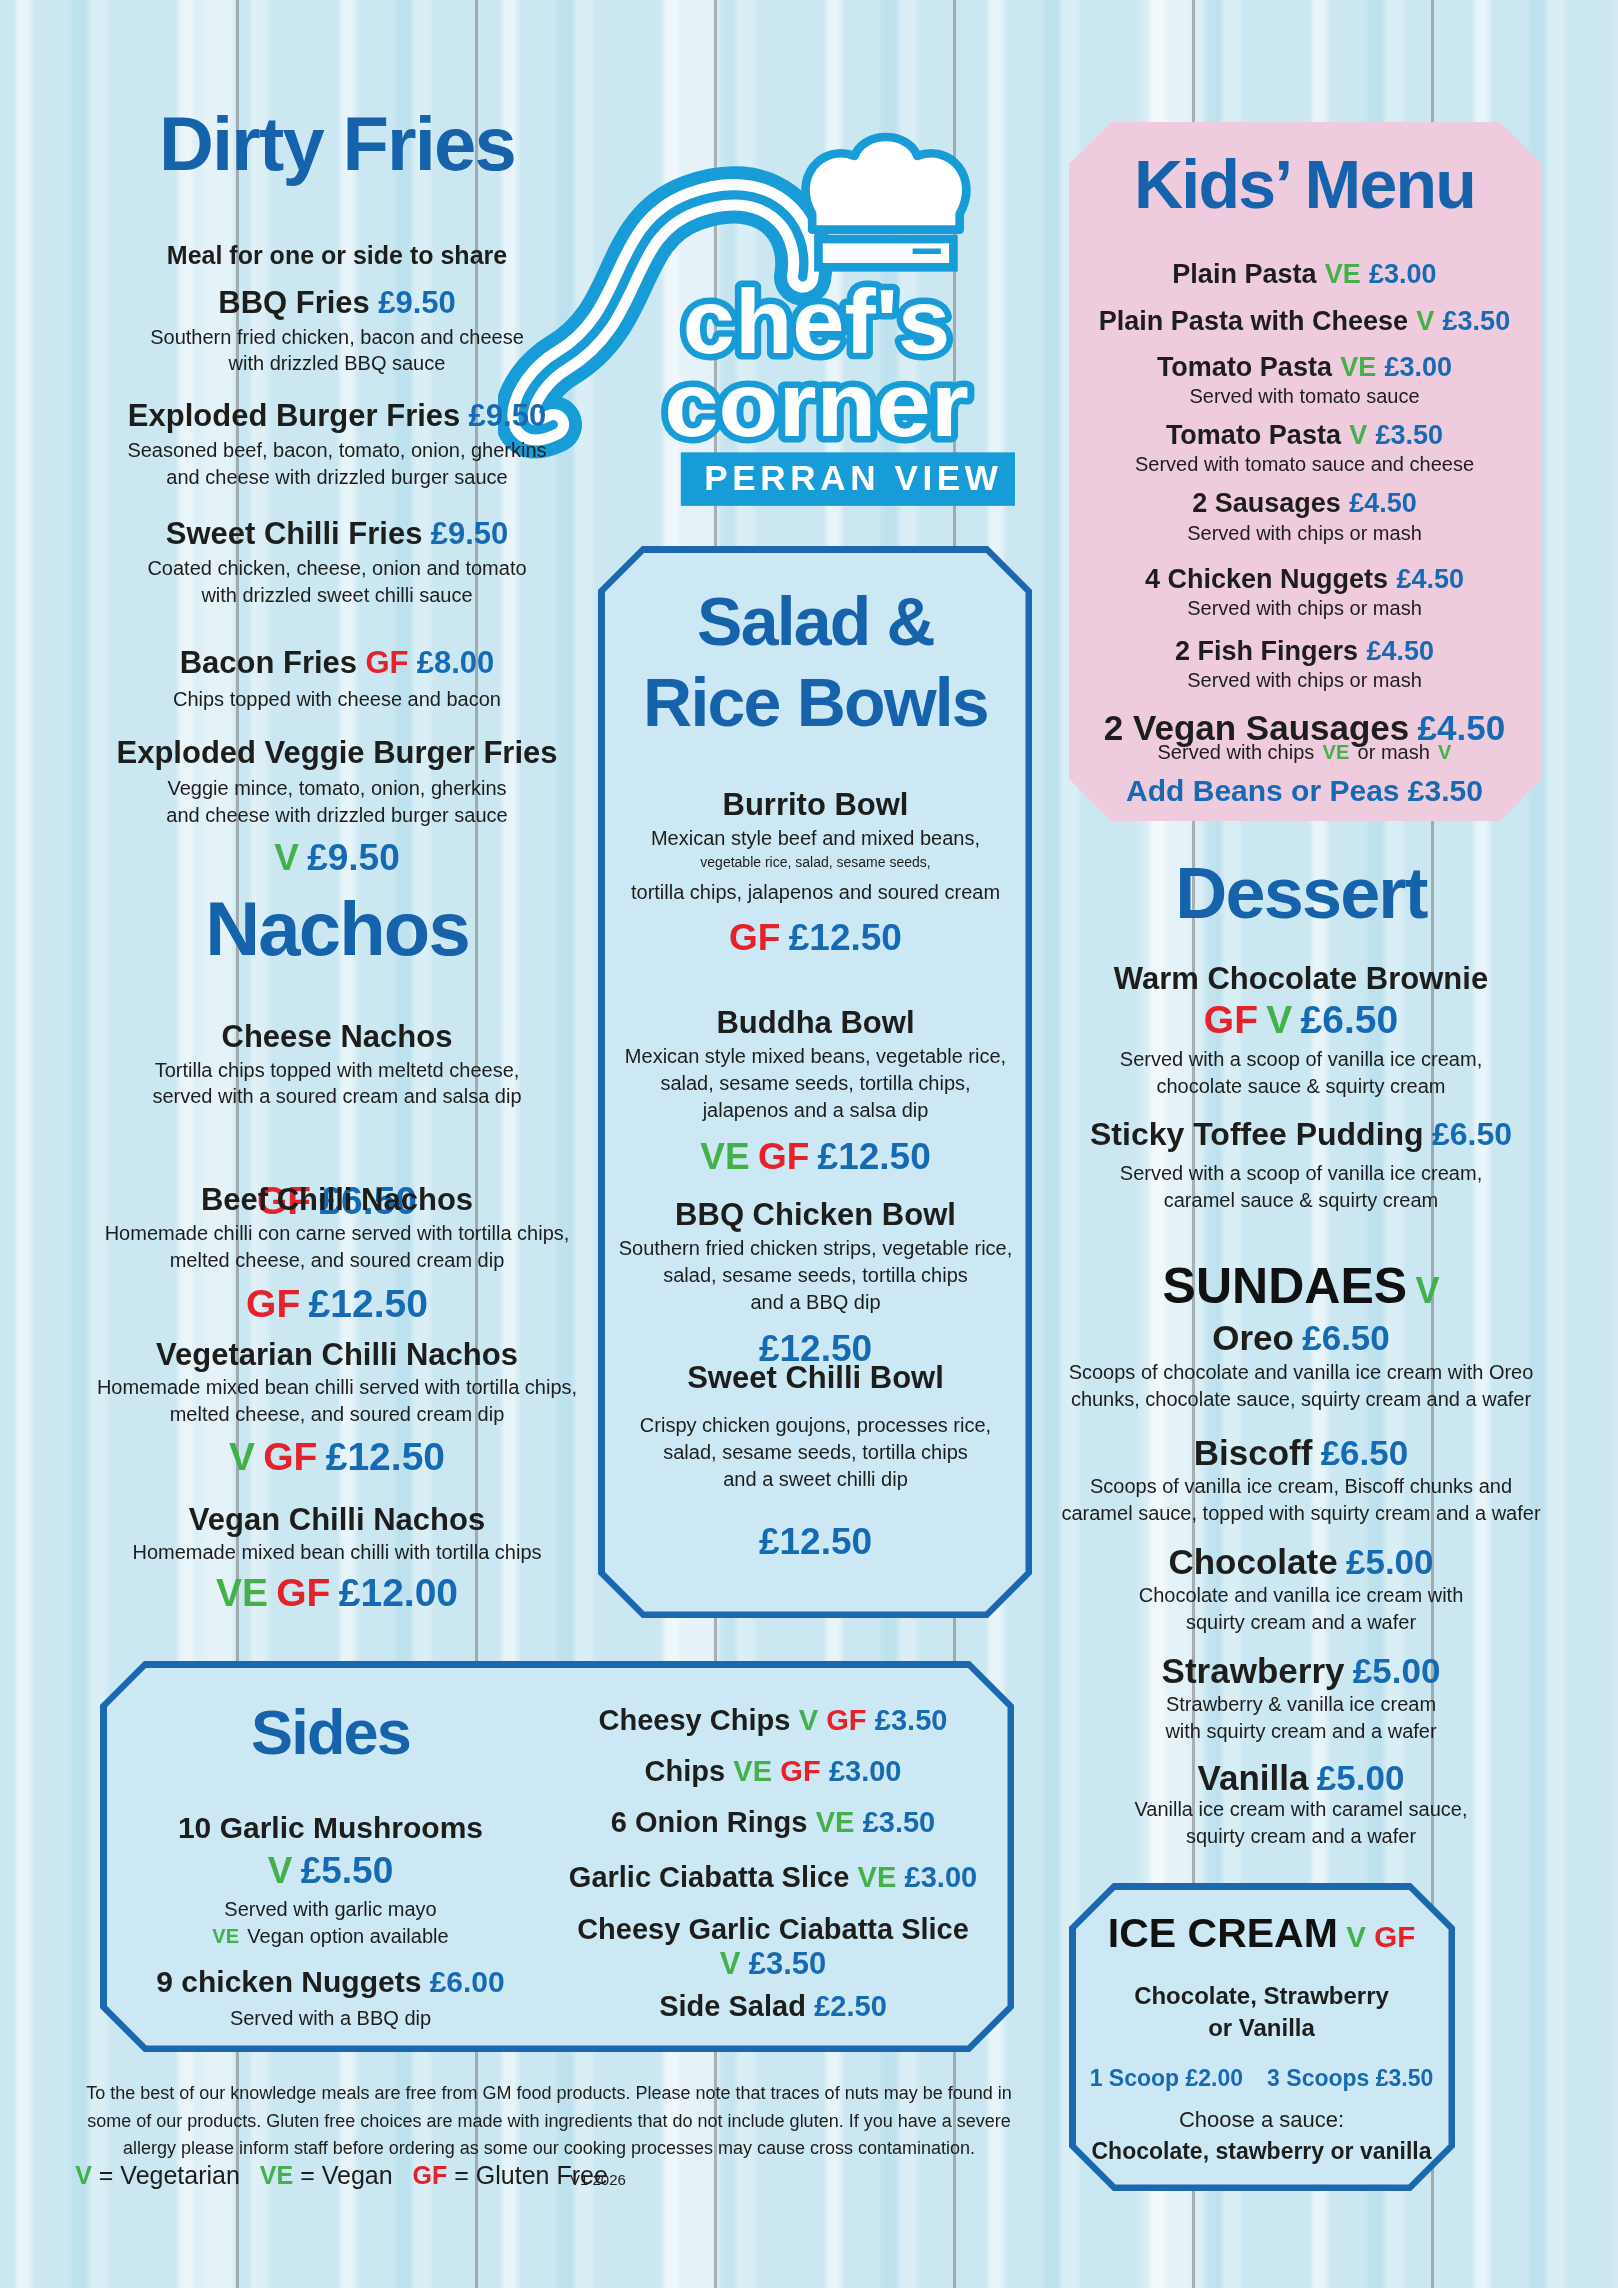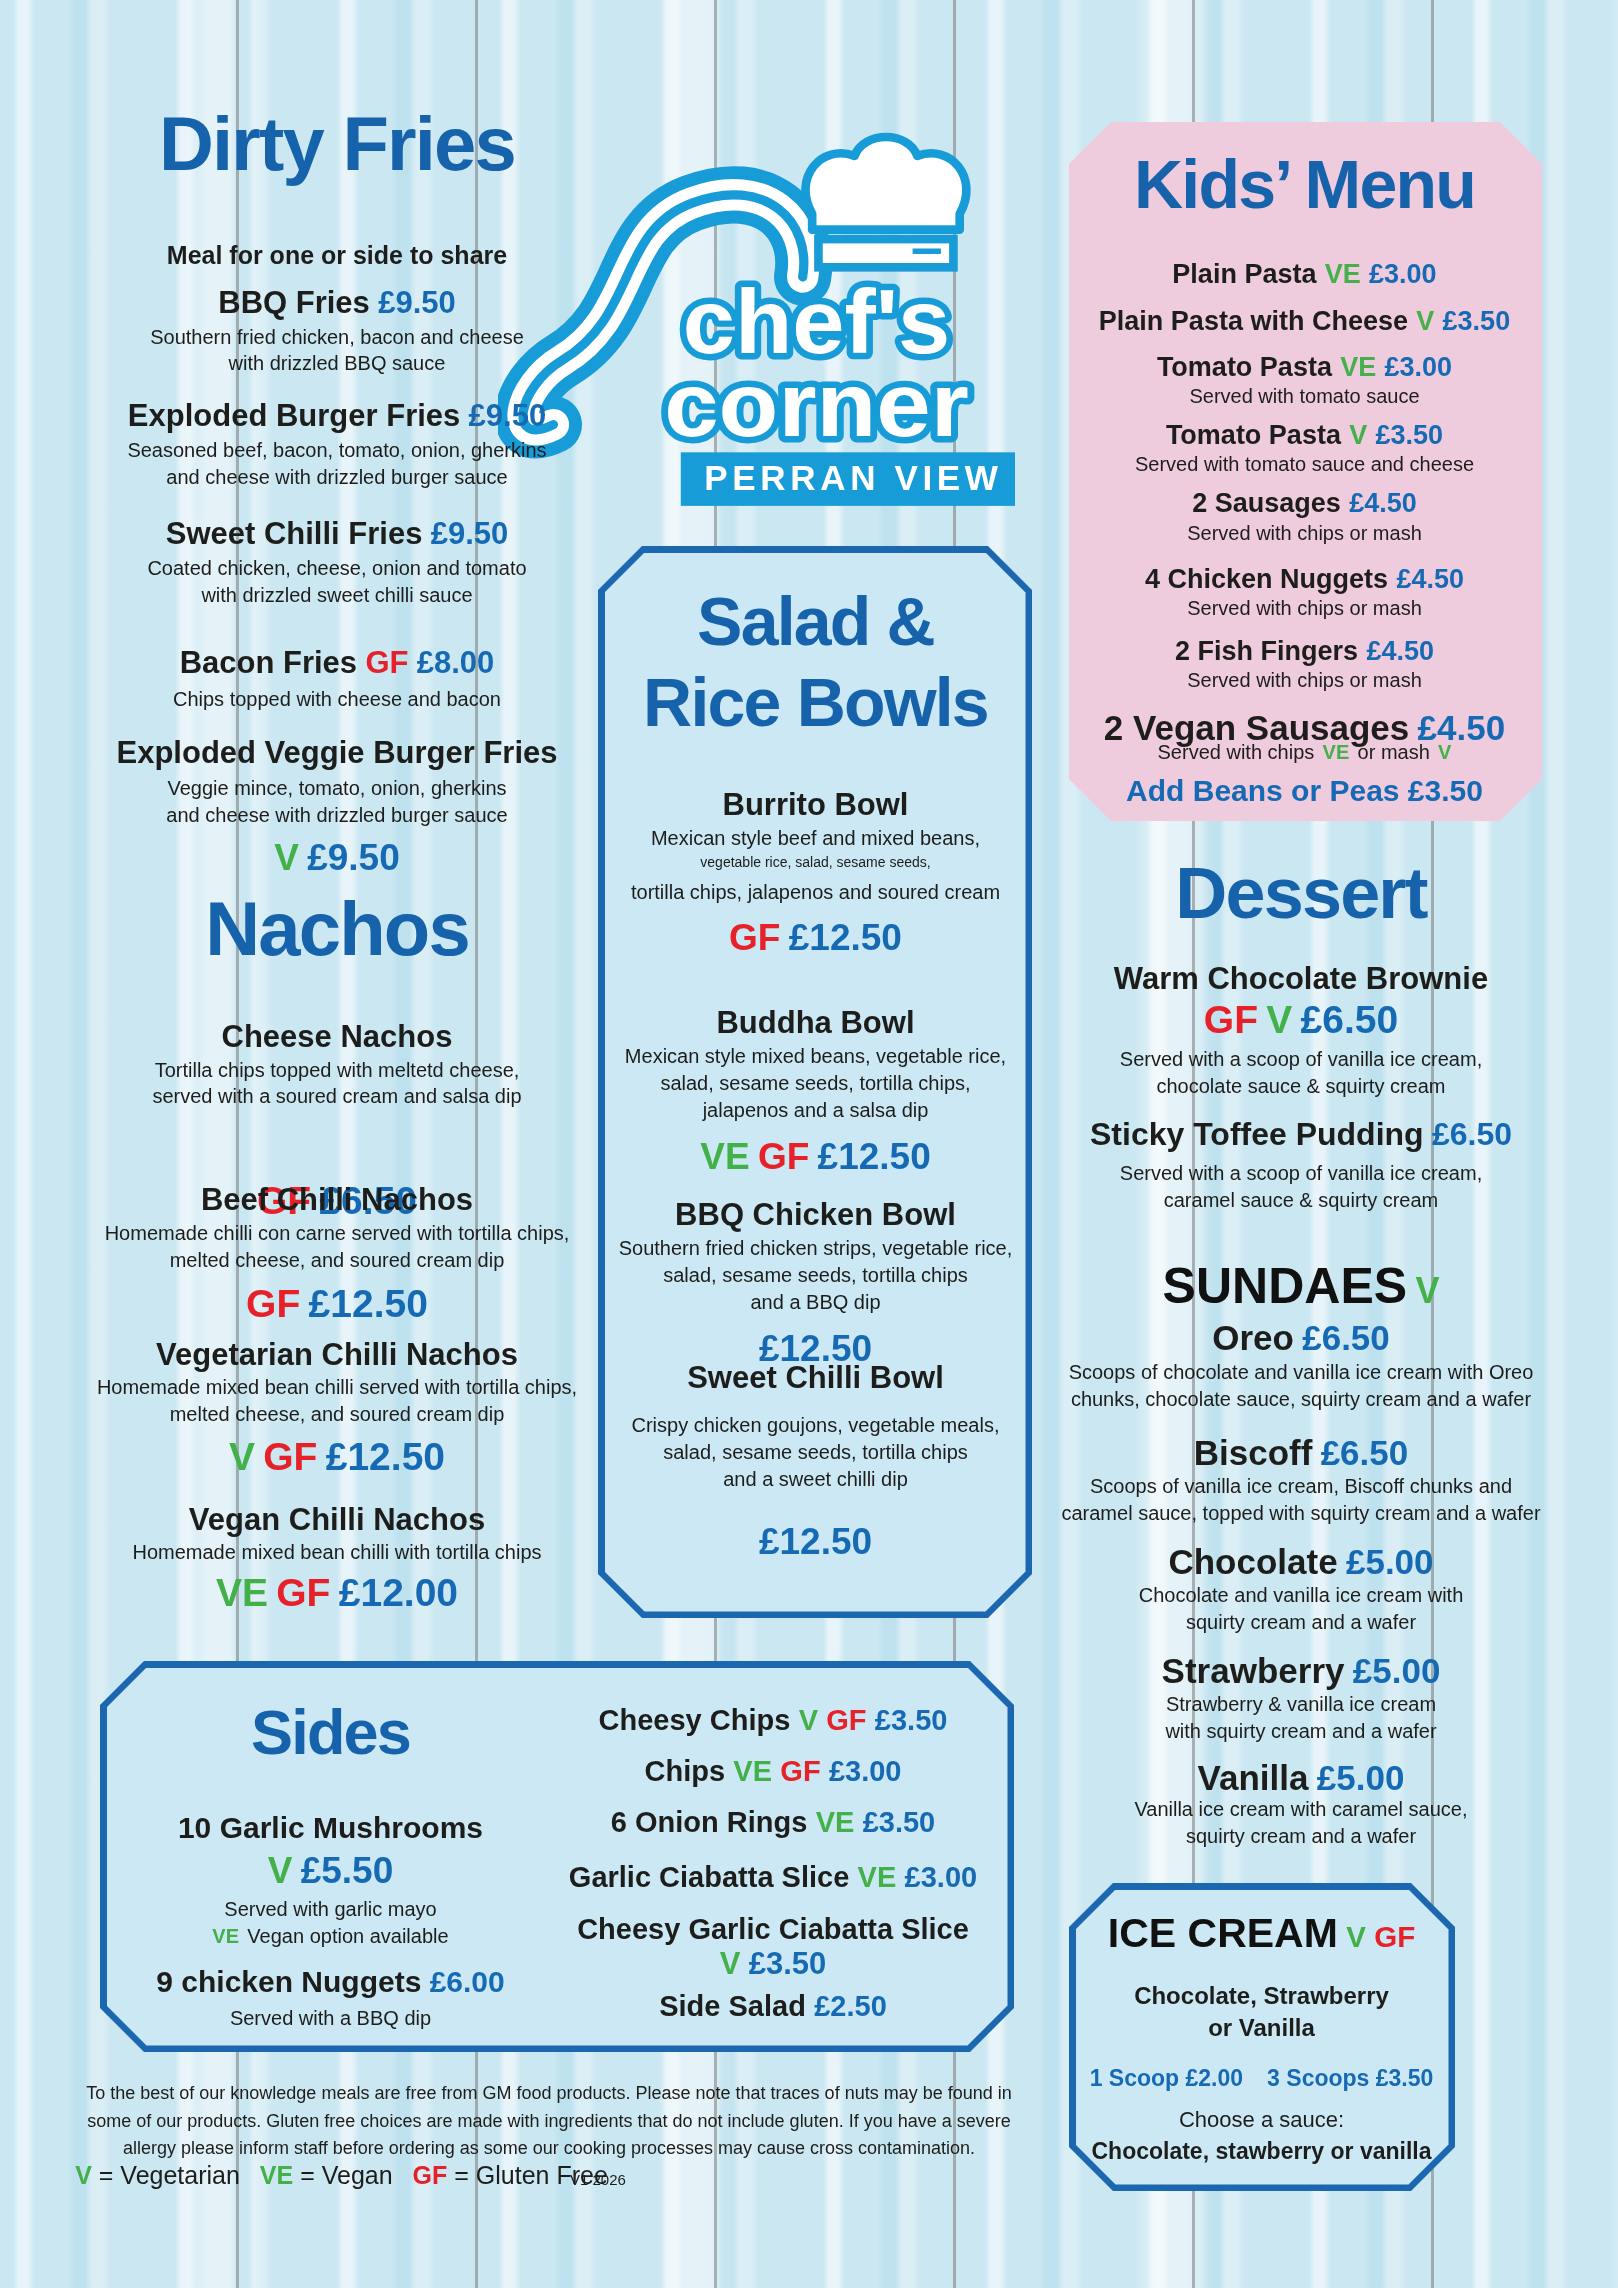--- a/index.html
+++ b/index.html
@@ -130,21 +130,21 @@
   <div class="line desc" style="top:554px;font-size:20px;">jalapenos and a salsa dip</div>
   <div class="line" style="top:591px;font-size:37px;"><span class="grn sp">VE</span><span class="gf sp">GF</span><span class="pr">£12.50</span></div>
 
   <div class="line nm" style="top:652px;font-size:31px;">BBQ Chicken Bowl</div>
   <div class="line desc" style="top:692px;font-size:20px;">Southern fried chicken strips, vegetable rice,</div>
   <div class="line desc" style="top:719px;font-size:20px;">salad, sesame seeds, tortilla chips</div>
   <div class="line desc" style="top:746px;font-size:20px;">and a BBQ dip</div>
   <div class="line pr" style="top:783px;font-size:37px;">£12.50</div>
 
   <div class="line nm" style="top:815px;font-size:31px;">Sweet Chilli Bowl</div>
-  <div class="line desc" style="top:869px;font-size:20px;">Crispy chicken goujons, vegetable meals,</div>
+  <div class="line desc" style="top:869px;font-size:20px;">Crispy chicken goujons, processes rice,</div>
   <div class="line desc" style="top:896px;font-size:20px;">salad, sesame seeds, tortilla chips</div>
   <div class="line desc" style="top:923px;font-size:20px;">and a sweet chilli dip</div>
   <div class="line pr" style="top:976px;font-size:37px;">£12.50</div>
 </div>
 
 <div class="col" style="left:1061px;top:122px;width:487px;height:699px;">
   <div class="line title" style="top:26px;font-size:68px;">Kids’ Menu</div>
 
   <div class="line" style="top:138px;font-size:27px;"><span class="nm sp">Plain Pasta</span><span class="grn sp">VE</span><span class="pr">£3.00</span></div>
   <div class="line" style="top:185px;font-size:27px;"><span class="nm sp">Plain Pasta with Cheese</span><span class="grn sp">V</span><span class="pr">£3.50</span></div>

